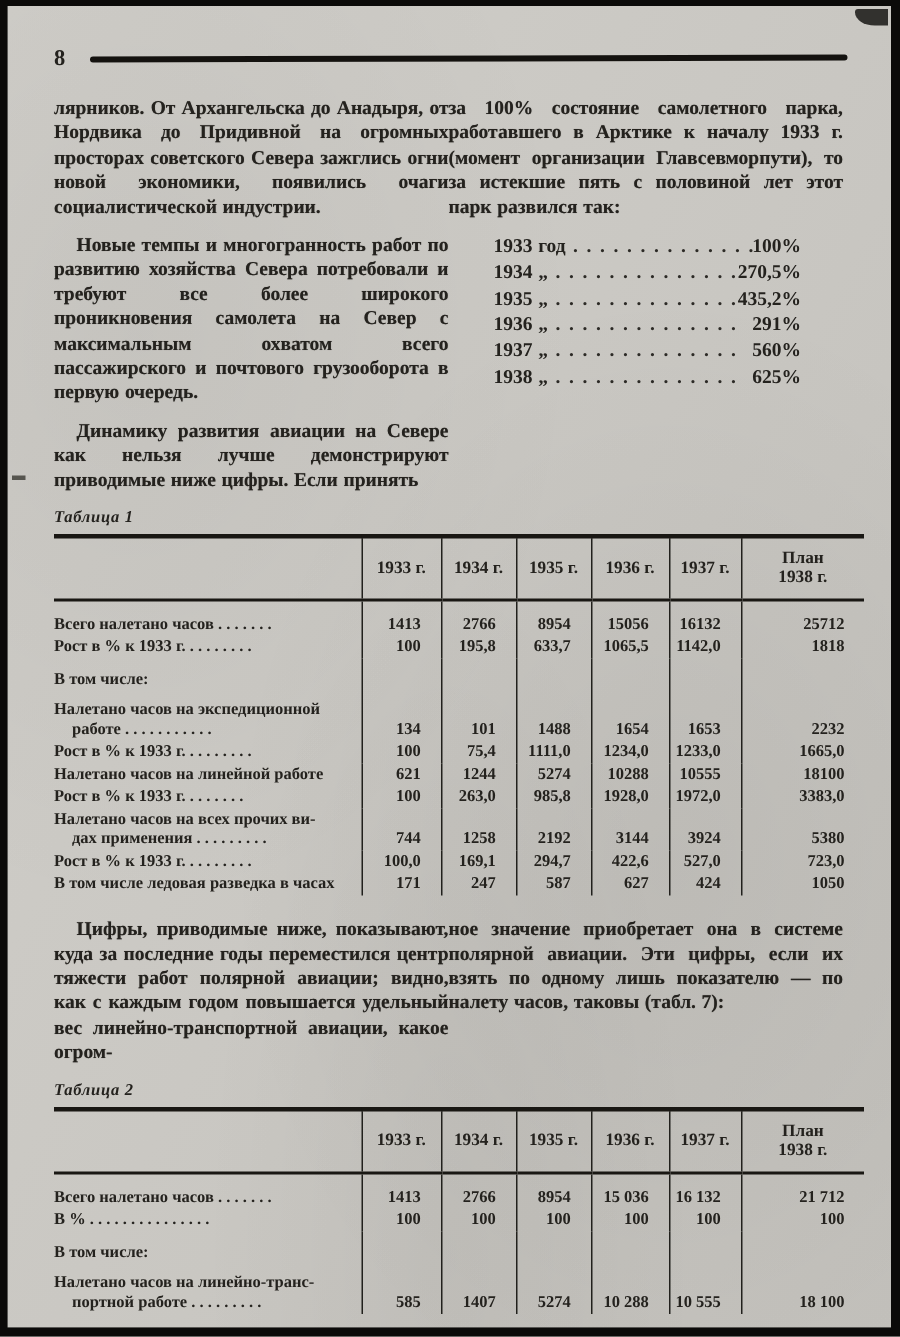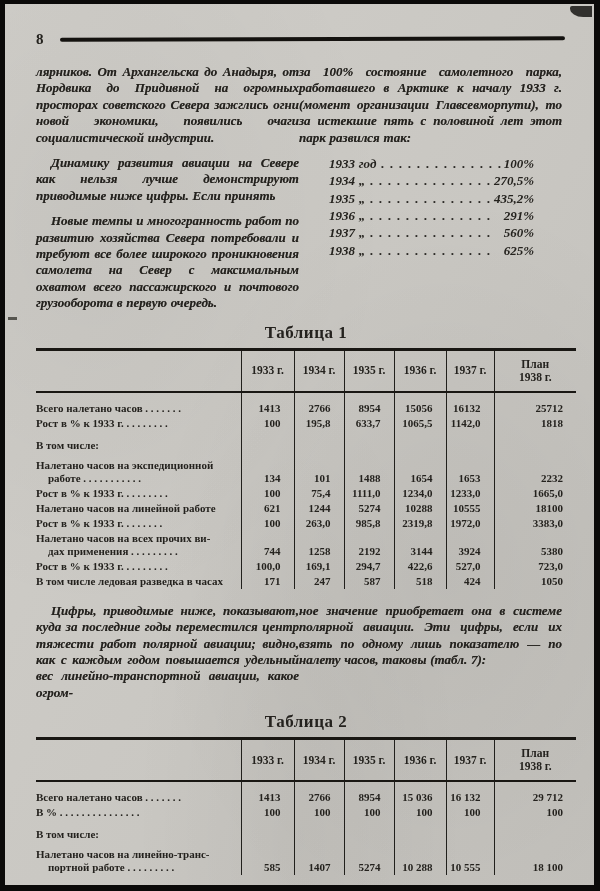--- a/index.html
+++ b/index.html
@@ -24,31 +24,31 @@
     background:#181614;border-radius:2px 0 0 60% / 2px 0 0 80%;
     opacity:.85;
   }
   .margin-tick{
     position:absolute;left:3px;top:313px;width:9px;height:3px;background:#3a3832;opacity:.8;
   }
   .page{padding:24px 25px 0 31px;}
   .pagehead{display:flex;align-items:center;gap:15px;height:22px;margin-bottom:14px;}
   .pagenum{font-size:15px;letter-spacing:1px;}
   .headrule{flex:1;height:4px;background:#14120f;margin-right:5px;border-radius:2px;transform:rotate(-.15deg);}
-  .twocol{display:flex;font-style:italic;}
+  .twocol{display:flex;}
   .col{width:263px;text-align:justify;font-size:13px;line-height:16.4px;word-spacing:.5px;}
   .col p{margin:0 0 9px 0;text-indent:15px;text-shadow:0 0 .5px rgba(30,28,24,.55);}
   .col p.noindent{text-indent:0;}
   .growth-list{margin:4px 28px 9px 30px;}
   .growth-row{display:flex;align-items:flex-end;line-height:17.3px;font-size:13px;}
   .gyear{white-space:nowrap;}
   .gdots{flex:1;overflow:hidden;white-space:nowrap;padding:0 5px;letter-spacing:1px;color:#2c2a26;}
   .gval{white-space:nowrap;}
   .table-caption{
-    width:540px;text-align:center;font-size:17px;
+    width:540px;text-align:left;font-style:italic;font-size:11px;
     margin:2px 0 5px 0;letter-spacing:.5px;
   }
   table.datatable{
     width:540px;border-collapse:collapse;table-layout:fixed;
     font-size:11px;line-height:13px;
     border-top:3px solid #191713;
     margin-bottom:14px;
   }
   .datatable th:not(:first-child),
   .datatable td:not(:first-child){border-left:1.6px solid #21201c;}
@@ -78,22 +78,22 @@
   <div class="page">
 
     <div class="pagehead">
       <span class="pagenum">8</span>
       <div class="headrule"></div>
     </div>
 
     <div class="twocol">
       <div class="col">
         <p class="noindent">лярников. От Архангельска до Анадыря, от Нордвика до Придивной на огромных просторах советского Севера зажглись огни новой экономики, появились очаги социалистической индустрии.</p>
+        <p>Новые темпы и многогранность работ по развитию хозяйства Севера потребовали и требуют все более широкого проникновения самолета на Север с максимальным охватом всего пассажирского и почтового грузооборота в первую очередь.</p>
         <p>Динамику развития авиации на Севере как нельзя лучше демонстрируют приводимые ниже цифры. Если принять</p>
-        <p>Новые темпы и многогранность работ по развитию хозяйства Севера потребовали и требуют все более широкого проникновения самолета на Север с максимальным охватом всего пассажирского и почтового грузооборота в первую очередь.</p>
       </div>
       <div class="col">
         <p class="noindent">за 100% состояние самолетного парка, работавшего в Арктике к началу 1933 г. (момент организации Главсевморпути), то за истекшие пять с половиной лет этот парк развился так:</p>
         <div class="growth-list">
             <div class="growth-row">
               <span class="gyear">1933 год</span>
               <span class="gdots">. . . . . . . . . . . . . .</span>
               <span class="gval">100%</span>
             </div>
             <div class="growth-row">
@@ -202,21 +202,21 @@
             <td class="val">5274</td>
             <td class="val">10288</td>
             <td class="val">10555</td>
             <td class="val">18100</td>
           </tr>
           <tr>
             <td class="lbl">Рост в % к 1933 г. . . . . . . .</td>
             <td class="val">100</td>
             <td class="val">263,0</td>
             <td class="val">985,8</td>
-            <td class="val">2319,8</td>
+            <td class="val">1928,0</td>
             <td class="val">1972,0</td>
             <td class="val">3383,0</td>
           </tr>
           <tr>
             <td class="lbl">Налетано часов на всех прочих ви-
 дах применения  . . . . . . . . .</td>
             <td class="val">744</td>
             <td class="val">1258</td>
             <td class="val">2192</td>
             <td class="val">3144</td>
@@ -230,21 +230,21 @@
             <td class="val">294,7</td>
             <td class="val">422,6</td>
             <td class="val">527,0</td>
             <td class="val">723,0</td>
           </tr>
           <tr>
             <td class="lbl">В том числе ледовая разведка в часах</td>
             <td class="val">171</td>
             <td class="val">247</td>
             <td class="val">587</td>
-            <td class="val">518</td>
+            <td class="val">627</td>
             <td class="val">424</td>
             <td class="val">1050</td>
           </tr>
         </tbody>
     </table>
 
     <div class="twocol mid">
       <div class="col">
         <p>Цифры, приводимые ниже, показывают, куда за последние годы переместился центр тяжести работ полярной авиации; видно, как с каждым годом повышается удельный вес линейно-транспортной авиации, какое огром-</p>
       </div>
@@ -277,21 +277,21 @@
           </tr>
         </thead>
       <tbody>
           <tr>
             <td class="lbl">Всего налетано часов  . . . . . . .</td>
             <td class="val">1413</td>
             <td class="val">2766</td>
             <td class="val">8954</td>
             <td class="val">15 036</td>
             <td class="val">16 132</td>
-            <td class="val">29 712</td>
+            <td class="val">21 712</td>
           </tr>
           <tr>
             <td class="lbl">В %  . . . . . . . . . . . . . . .</td>
             <td class="val">100</td>
             <td class="val">100</td>
             <td class="val">100</td>
             <td class="val">100</td>
             <td class="val">100</td>
             <td class="val">100</td>
           </tr>

